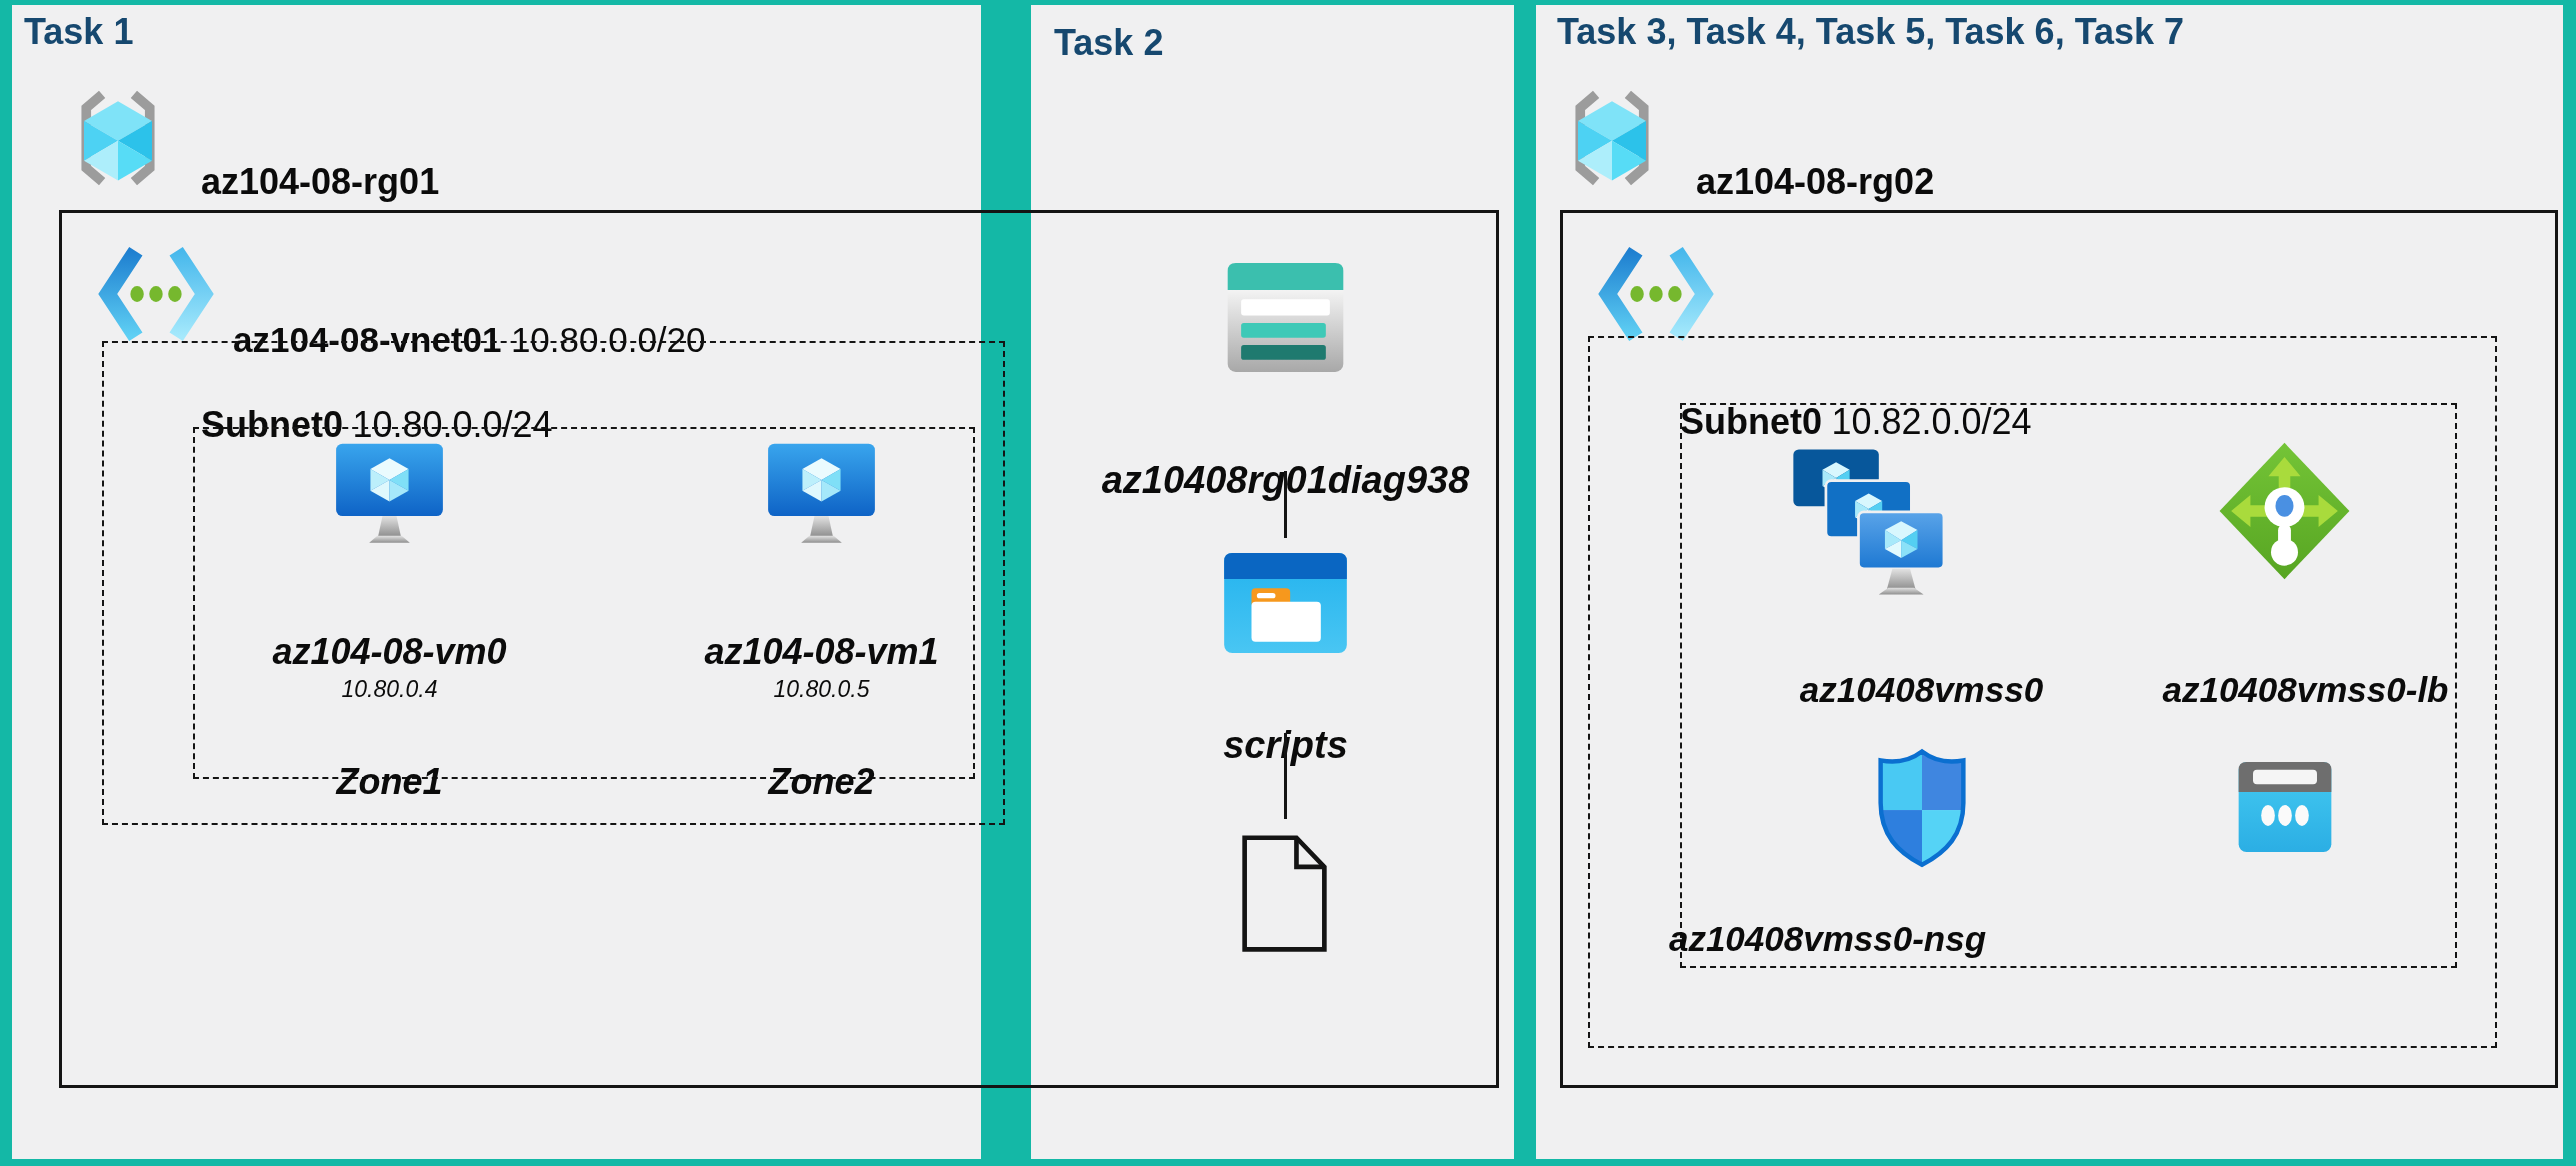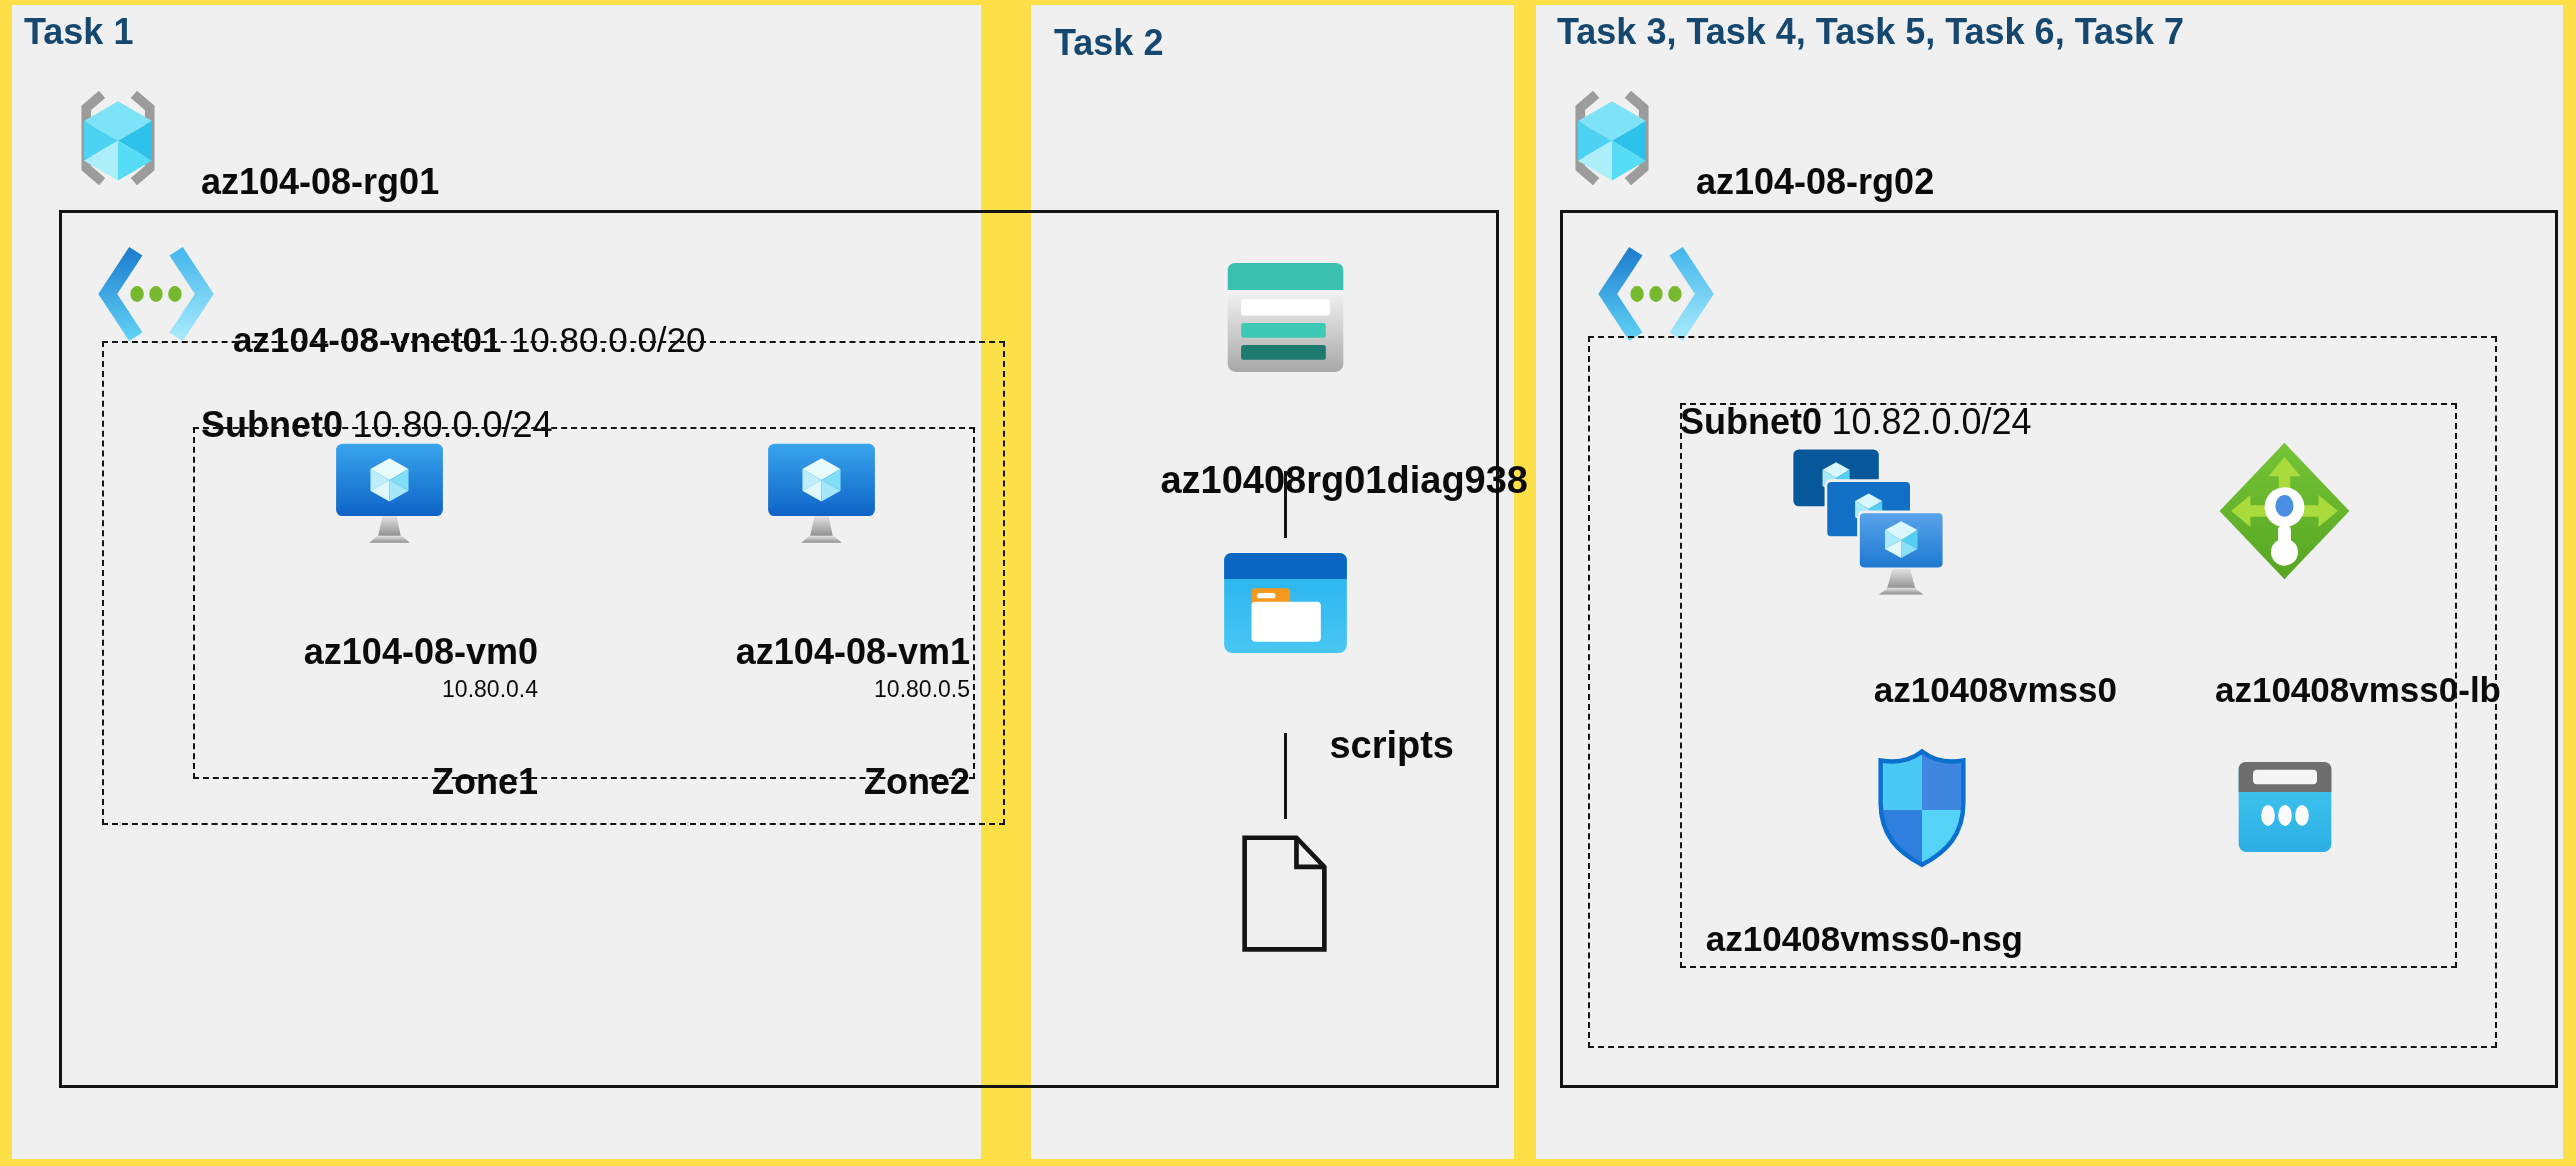--- a/index.html
+++ b/index.html
@@ -1,28 +1,28 @@
 <!DOCTYPE html>
 <html style="font-size:10.8px"><head>
 <meta charset="utf-8">
 <style>
   * { box-sizing: border-box; margin: 0; padding: 0; }
   body { background: #ffffff; font-family: "Liberation Sans", sans-serif; }
-  .canvas { position: relative; width: 2576px; height: 1166px; background: #fde047; overflow: hidden; }
+  .canvas { position: relative; width: 2576px; height: 1166px; background: #14b8a6; overflow: hidden; }
   .panel { position: absolute; top: 5.4px; height: 1154px; background: #f0f0f1; }
   #panelA { left: 12px;   width: 969px; }
   #panelB { left: 1031px; width: 483px;  }
   #panelC { left: 1536px; width: 1027px; }
   .title { position: absolute; font-size: 36px; font-weight: 700; color: #16486F; white-space: nowrap; }
   .box  { position: absolute; border: 3.4px solid #141414; }
   .dash { position: absolute; border: 2.7px dashed #141414; }
   .lbl  { position: absolute; color: #0b0b0b; white-space: nowrap; margin-top: 44px; }
   .b { font-weight: 700; }
   .r { font-weight: 400; text-align: right; }
-  .ctr { text-align: right; white-space: nowrap; }
+  .ctr { text-align: center; white-space: nowrap; font-style: italic; }
   .hdr span + span { margin-left: 9.4px; }
   .f52 { font-size: 35px; } .f50 { font-size: 36px; } .f46 { font-size: 23px; }
   .f54 { font-size: 36px; } .f56 { font-size: 38px; }
   .line { position: absolute; width: 2.7px; background: #141414; }
   .icon { position: absolute; display: block; }
 </style>
 </head>
 <body>
 
 <svg width="0" height="0" style="position:absolute" aria-hidden="true">

